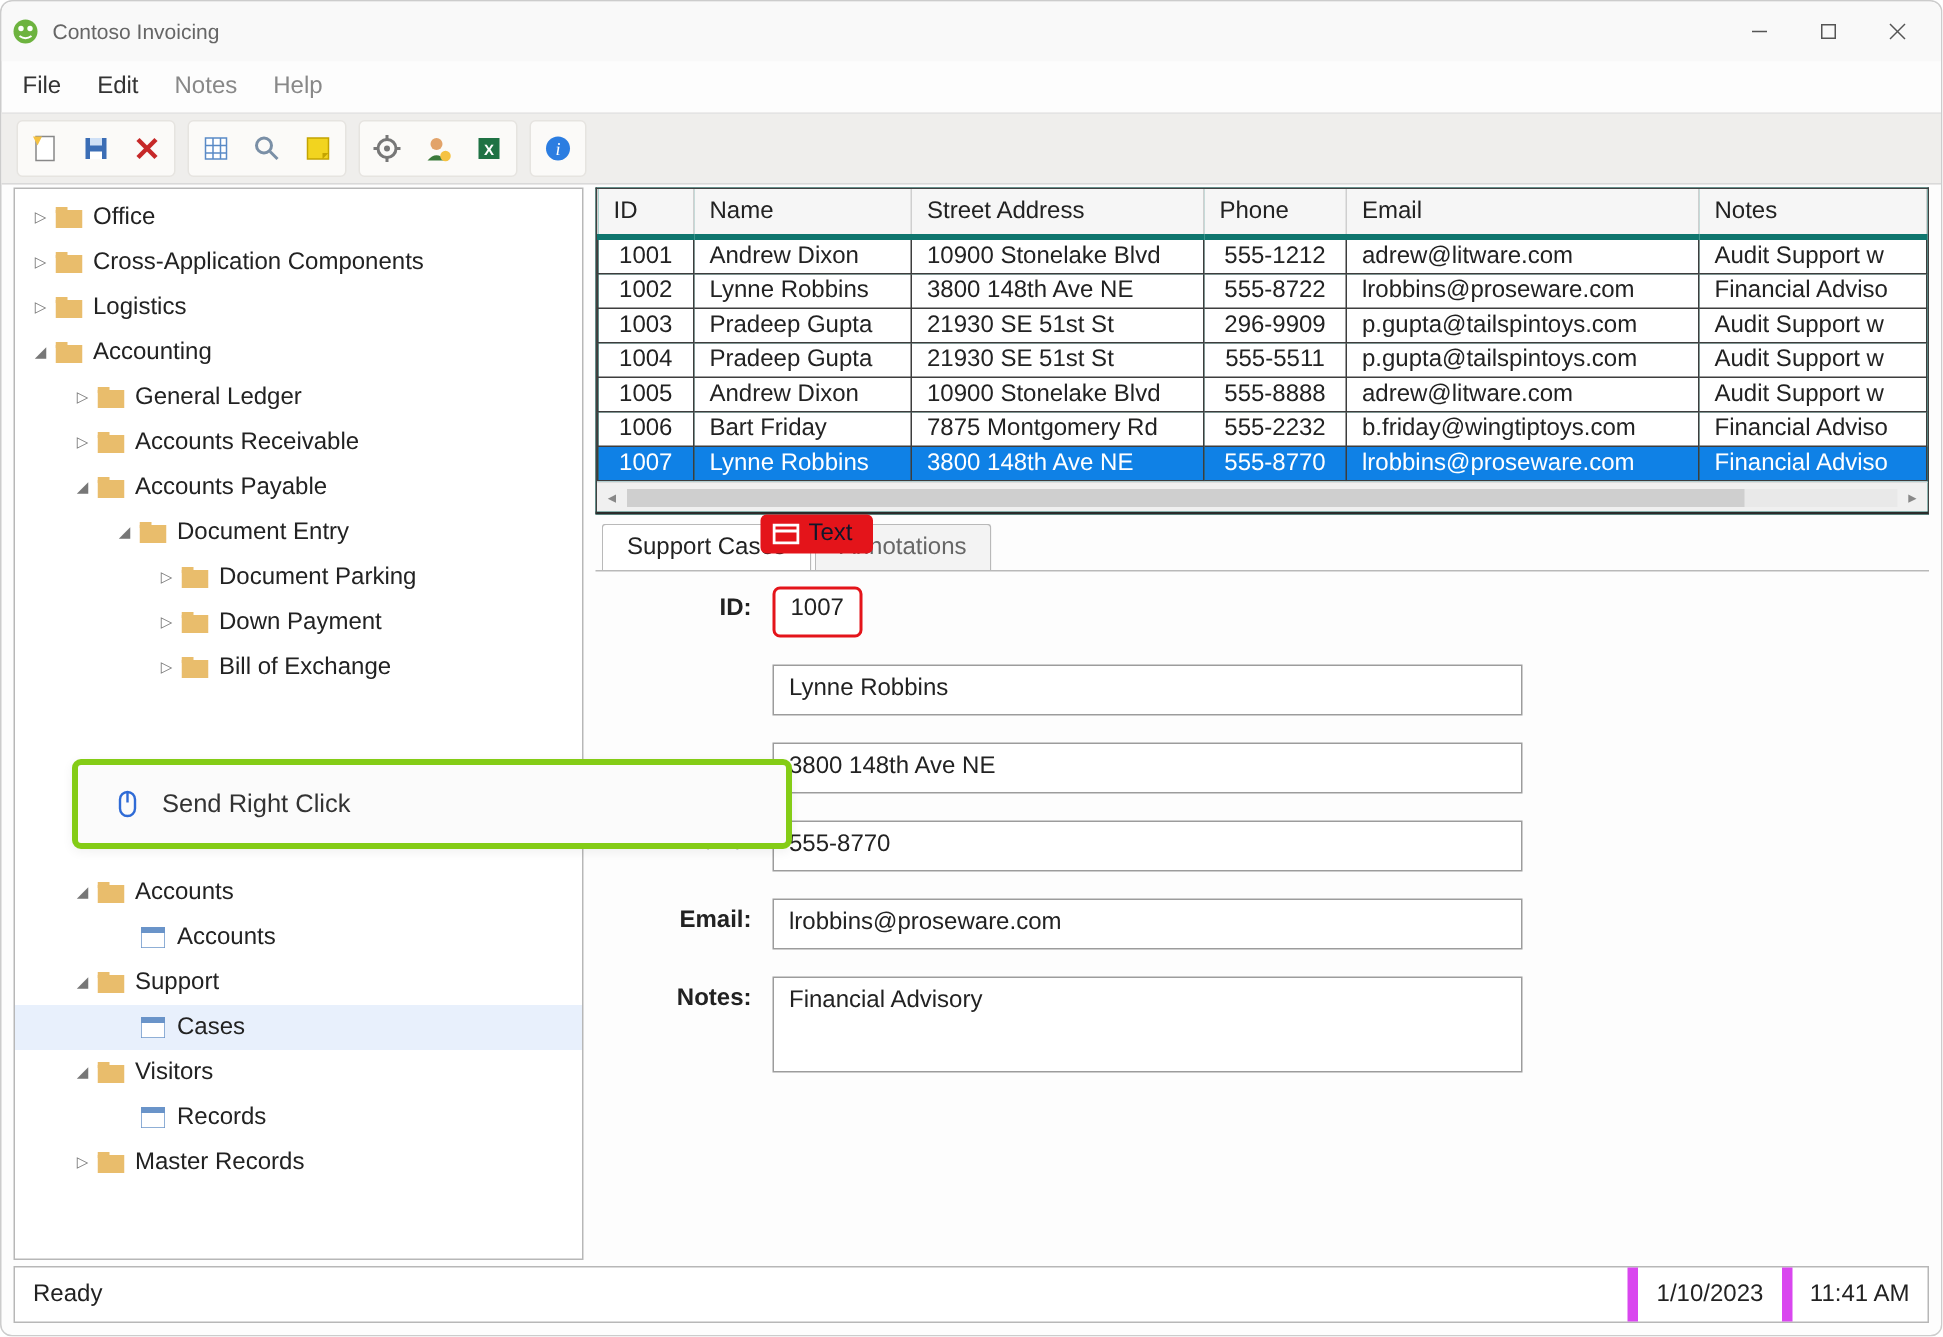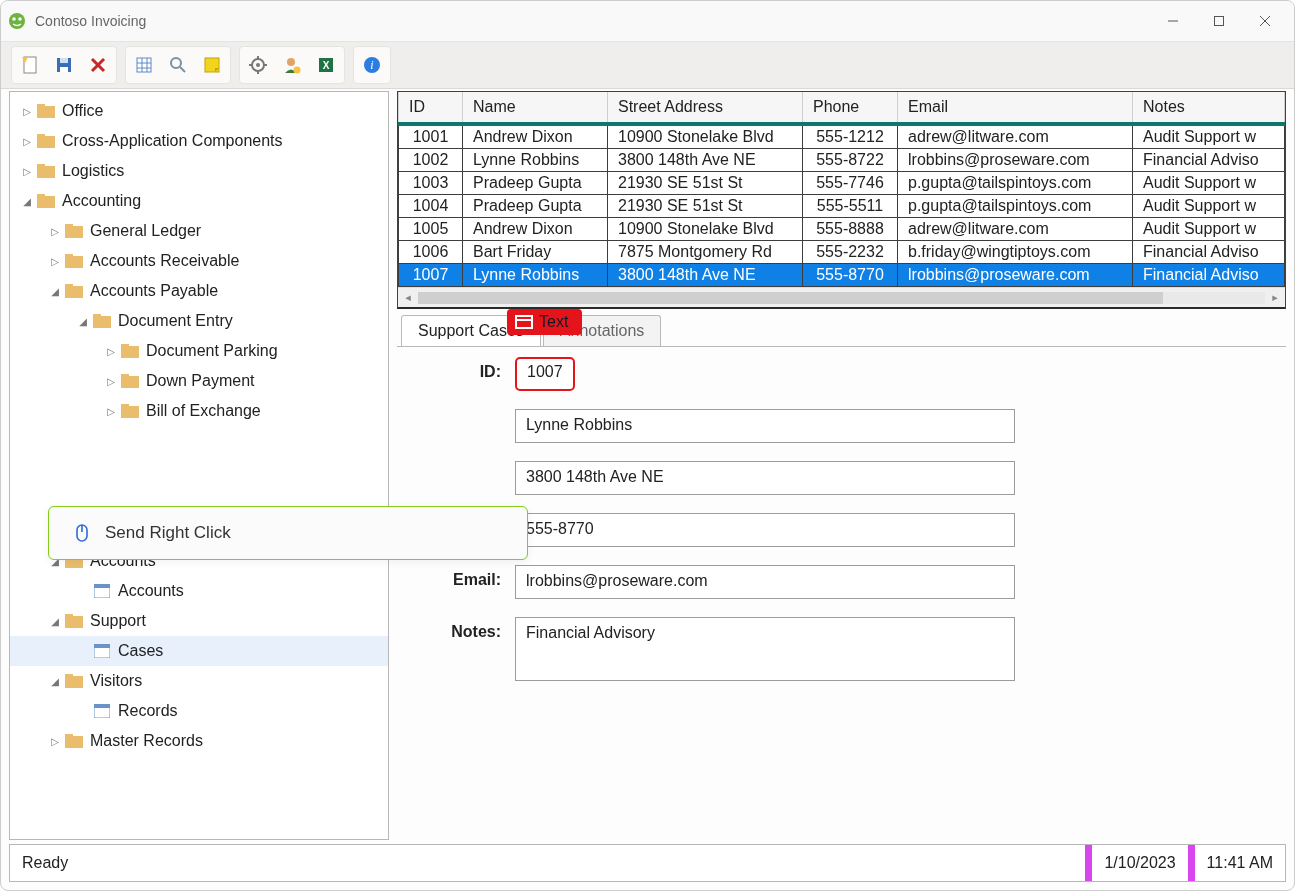--- a/index.html
+++ b/index.html
@@ -222,21 +222,21 @@
   .form-row .val.plain { border:none; padding:4px 10px; }
   .form-row .val.hl {
     border: 2.5px solid #e4141a; border-radius:5px; width:auto; min-width:52px;
   }
   
   .ctx {
     position:absolute;
     left:48px; top:506px;
     width:480px;
     background:#fbfbfb;
-    border:1px solid #84cc16;
+    border:4px solid #84cc16;
     border-radius:6px;
     box-shadow:0 2px 8px rgba(0,0,0,.06);
     z-index:50;
     padding:4px 0;
   }
   .ctx-item {
     display:flex; align-items:center;
     gap:12px;
     padding:12px 22px;
     font-size:17px;
@@ -286,20 +286,26 @@
         </svg>
     </span>
     <span class="win-ctrl">
       <svg width="12" height="12">
           <line x1="1" y1="1" x2="11" y2="11" stroke-width="1"></line>
           <line x1="11" y1="1" x2="1" y2="11" stroke-width="1"></line>
         </svg>
     </span>
   </div>
 
+  <div class="menubar">
+    <span class="menu-item">File</span>
+    <span class="menu-item">Edit</span>
+    <span class="menu-item dim">Notes</span>
+    <span class="menu-item dim">Help</span>
+  </div>
 
   <div class="toolbar">
     <div class="tb-group">
       <span class="tb-btn">
           <svg width="20" height="20">
             <rect x="4" y="2" width="12" height="16" fill="#fff" stroke="#888"></rect>
             <polygon points="2,2 8,2 5,8" fill="#f5c242"></polygon>
           </svg>
         </span>
       <span class="tb-btn">
@@ -589,21 +595,21 @@
                   <td>Lynne Robbins</td>
                   <td>3800 148th Ave NE</td>
                   <td style="text-align: center;">555-8722</td>
                   <td>lrobbins@proseware.com</td>
                   <td>Financial Adviso</td>
                 </tr>
                 <tr>
                   <td style="text-align: center;">1003</td>
                   <td>Pradeep Gupta</td>
                   <td>21930 SE 51st St</td>
-                  <td style="text-align: center;">555-7746</td>
+                  <td style="text-align: center;">296-9909</td>
                   <td>p.gupta@tailspintoys.com</td>
                   <td>Audit Support w</td>
                 </tr>
                 <tr>
                   <td style="text-align: center;">1004</td>
                   <td>Pradeep Gupta</td>
                   <td>21930 SE 51st St</td>
                   <td style="text-align: center;">555-5511</td>
                   <td>p.gupta@tailspintoys.com</td>
                   <td>Audit Support w</td>

